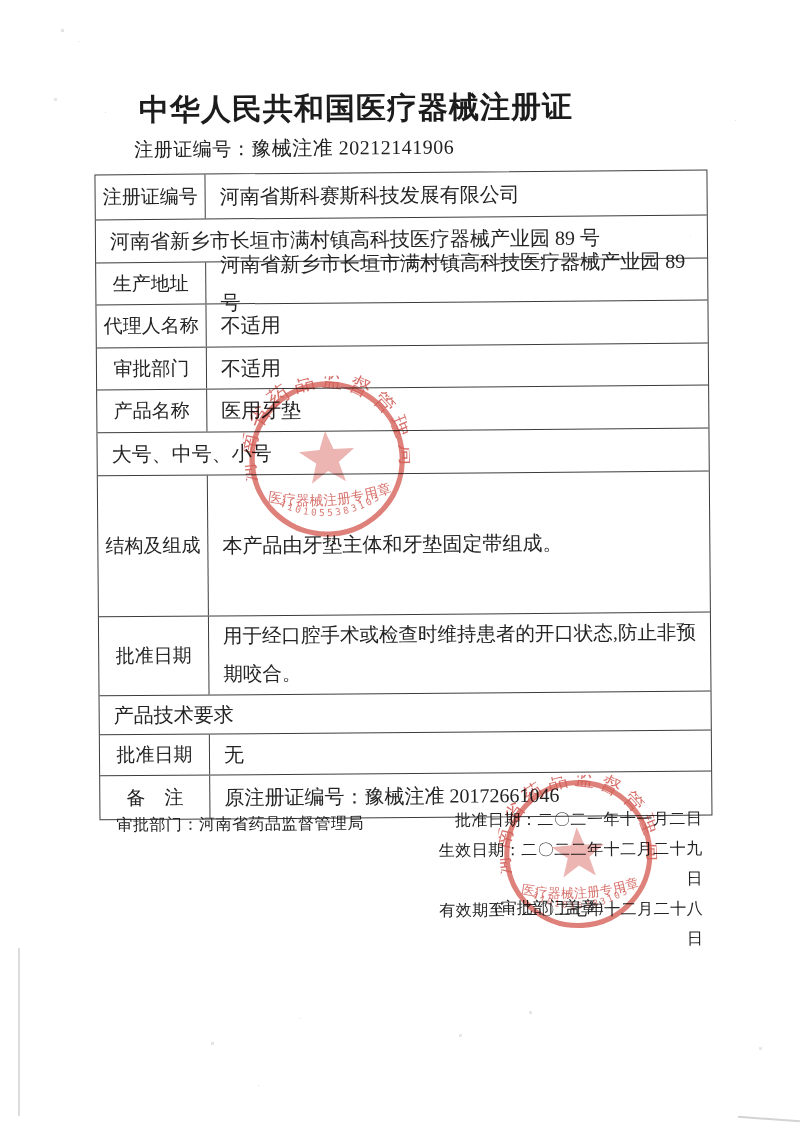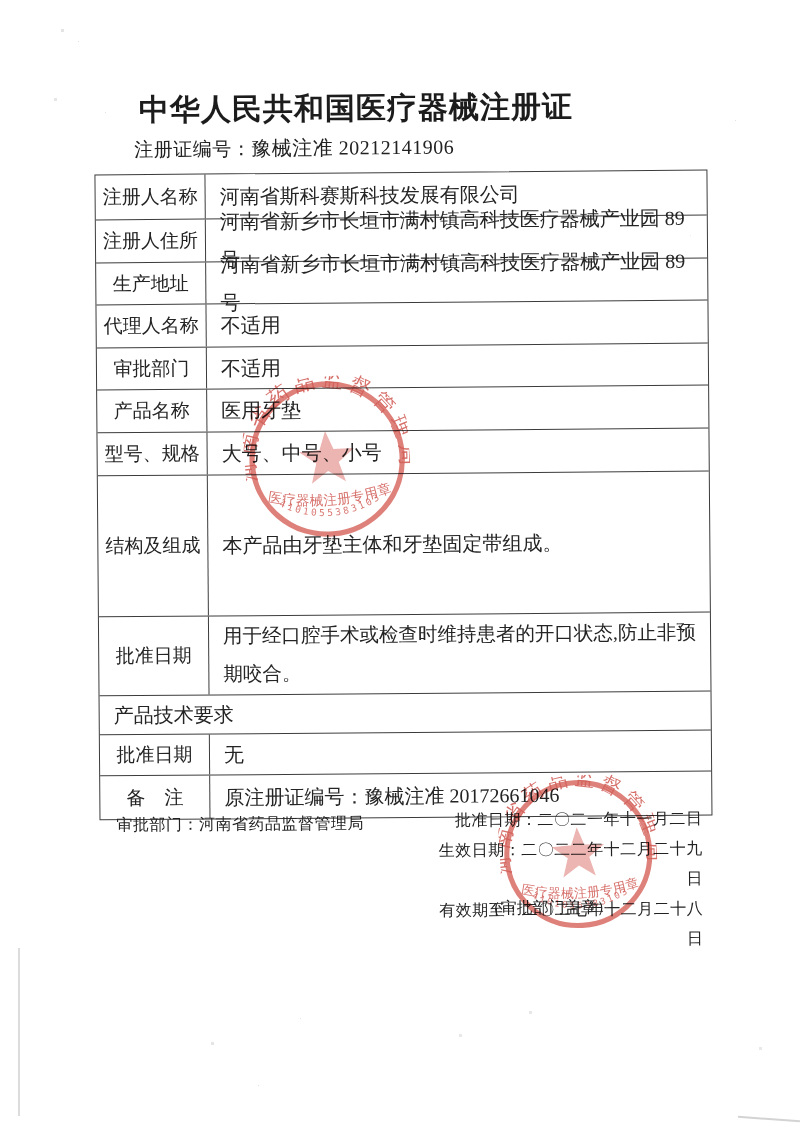--- a/index.html
+++ b/index.html
@@ -121,45 +121,43 @@
   <div class="speckles"></div>
 
   <div class="tilt">
 
     <div class="doc-title">中华人民共和国医疗器械注册证</div>
 
     <div class="cert-no"><span>注册证编号：</span><span class="num">豫械注准 20212141906</span></div>
 
     <div class="reg-table">
       <div class="t-row h44">
-        <div class="cell-label">注册人名称</div>
+        <div class="cell-label">注册证编号</div>
         <div class="cell-value">河南省斯科赛斯科技发展有限公司</div>
       </div>
       <div class="t-row h43">
-        <div class="cell-label">注册人住所</div>
         <div class="cell-value">河南省新乡市长垣市满村镇高科技医疗器械产业园 89 号</div>
       </div>
       <div class="t-row h42">
         <div class="cell-label">生产地址</div>
         <div class="cell-value">河南省新乡市长垣市满村镇高科技医疗器械产业园 89 号</div>
       </div>
       <div class="t-row h43">
         <div class="cell-label">代理人名称</div>
         <div class="cell-value">不适用</div>
       </div>
       <div class="t-row h42">
         <div class="cell-label">审批部门</div>
         <div class="cell-value">不适用</div>
       </div>
       <div class="t-row h43">
         <div class="cell-label">产品名称</div>
         <div class="cell-value">医用牙垫</div>
       </div>
       <div class="t-row h43">
-        <div class="cell-label">型号、规格</div>
         <div class="cell-value">大号、中号、小号</div>
       </div>
       <div class="t-row h141">
         <div class="cell-label">结构及组成</div>
         <div class="cell-value">本产品由牙垫主体和牙垫固定带组成。</div>
       </div>
       <div class="t-row h79">
         <div class="cell-label">批准日期</div>
         <div class="cell-value">
             <span class="wrapval">用于经口腔手术或检查时维持患者的开口状态,防止非预期咬合。</span>

